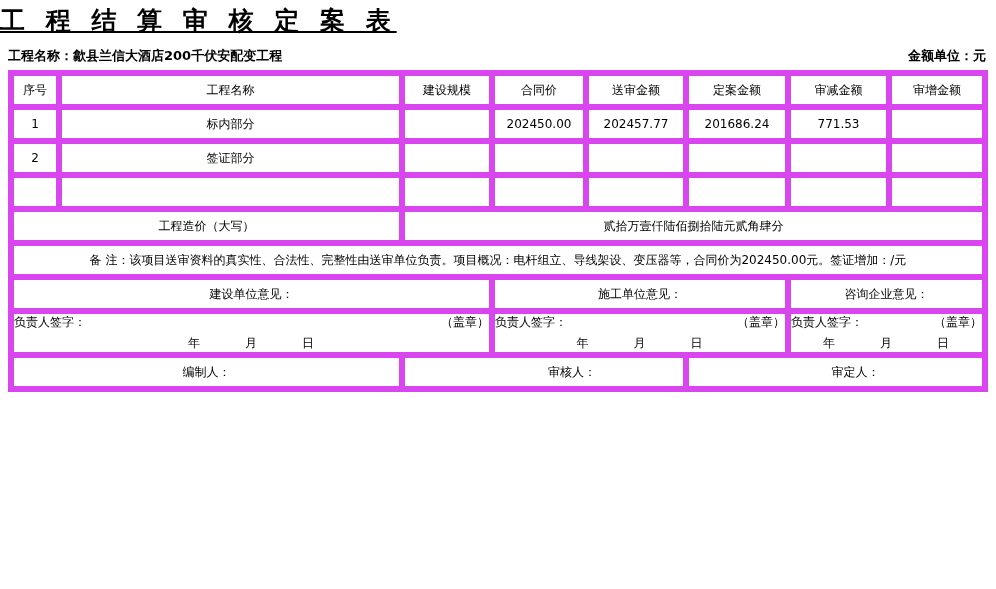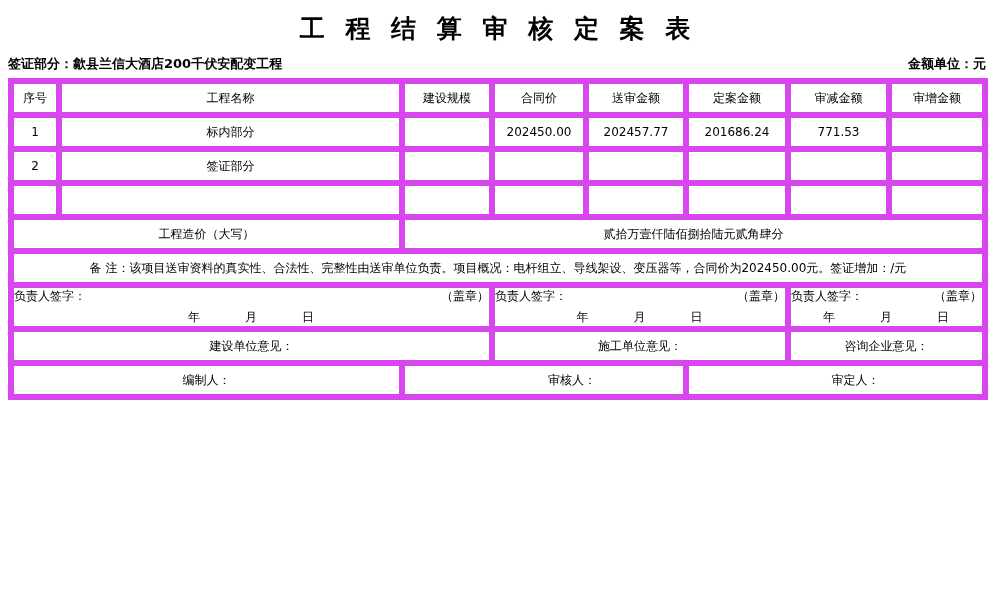--- a/index.html
+++ b/index.html
@@ -15,27 +15,27 @@
     color: #000;
     overflow: hidden;
   }
   .page {
     position: relative;
     width: 996px;
     height: 589px;
     box-sizing: border-box;
   }
   .title {
-    text-align: center;
     font-size: 25px;
     font-weight: bold;
     letter-spacing: 6px;
-    padding-top: 12px;
+    padding-top: 4px;
     padding-bottom: 10px;
     font-family: "DejaVu Sans", "Liberation Sans", sans-serif;
+    text-decoration: underline;
   }
   .subhead {
     display: flex;
     justify-content: space-between;
     align-items: flex-end;
     padding: 0 10px 5px 8px;
     font-size: 13px;
     font-weight: bold;
   }
   .subhead .left { white-space: nowrap; }
@@ -109,21 +109,21 @@
 </style>
 </head>
 <body>
 
 <div class="page">
 
   <div class="title">工 程 结 算 审 核 定 案 表</div>
 
   <div class="subhead">
     <div class="left">
-      <span>签证部分：</span><span>歙县兰信大酒店200千伏安配变工程</span>
+      <span>工程名称：</span><span>歙县兰信大酒店200千伏安配变工程</span>
     </div>
     <div class="right">金额单位：元</div>
   </div>
 
   <table class="main">
     <colgroup>
       <col style="width:48px">
       <col style="width:343px">
       <col style="width:90px">
       <col style="width:94px">
@@ -183,20 +183,26 @@
         <td colspan="6" class="cap-value">贰拾万壹仟陆佰捌拾陆元贰角肆分</td>
       </tr>
 
       <tr>
         <td colspan="8" class="note-cell">
           <span class="note-label">备    注：</span><span>该项目送审资料的真实性、合法性、完整性由送审单位负责。项目概况：电杆组立、导线架设、变压器等，合同价为202450.00元。签证增加：/元</span>
         </td>
       </tr>
 
       <tr>
+        <td colspan="3" class="op-cell">建设单位意见：</td>
+        <td colspan="3" class="op-cell">施工单位意见：</td>
+        <td colspan="2" class="op-cell">咨询企业意见：</td>
+      </tr>
+
+      <tr>
         <td colspan="3" class="sign-cell">
           <div class="sign-row1">
             <span>负责人签字：</span>
             <span>（盖章）</span>
           </div>
           <div class="sign-row2">
             <span class="dateline">
               <span>年</span><span class="g"></span><span>月</span><span class="g"></span><span>日</span>
             </span>
           </div>
@@ -219,26 +225,20 @@
           </div>
           <div class="sign-row2">
             <span class="dateline">
               <span>年</span><span class="g"></span><span>月</span><span class="g"></span><span>日</span>
             </span>
           </div>
         </td>
       </tr>
 
       <tr>
-        <td colspan="3" class="op-cell">建设单位意见：</td>
-        <td colspan="3" class="op-cell">施工单位意见：</td>
-        <td colspan="2" class="op-cell">咨询企业意见：</td>
-      </tr>
-
-      <tr>
         <td colspan="2" class="foot-cell">编制人：</td>
         <td colspan="3" class="foot-cell c2">审核人：</td>
         <td colspan="3" class="foot-cell c3">审定人：</td>
       </tr>
     </tbody>
   </table>
 
 </div>
 
 </body></html>

